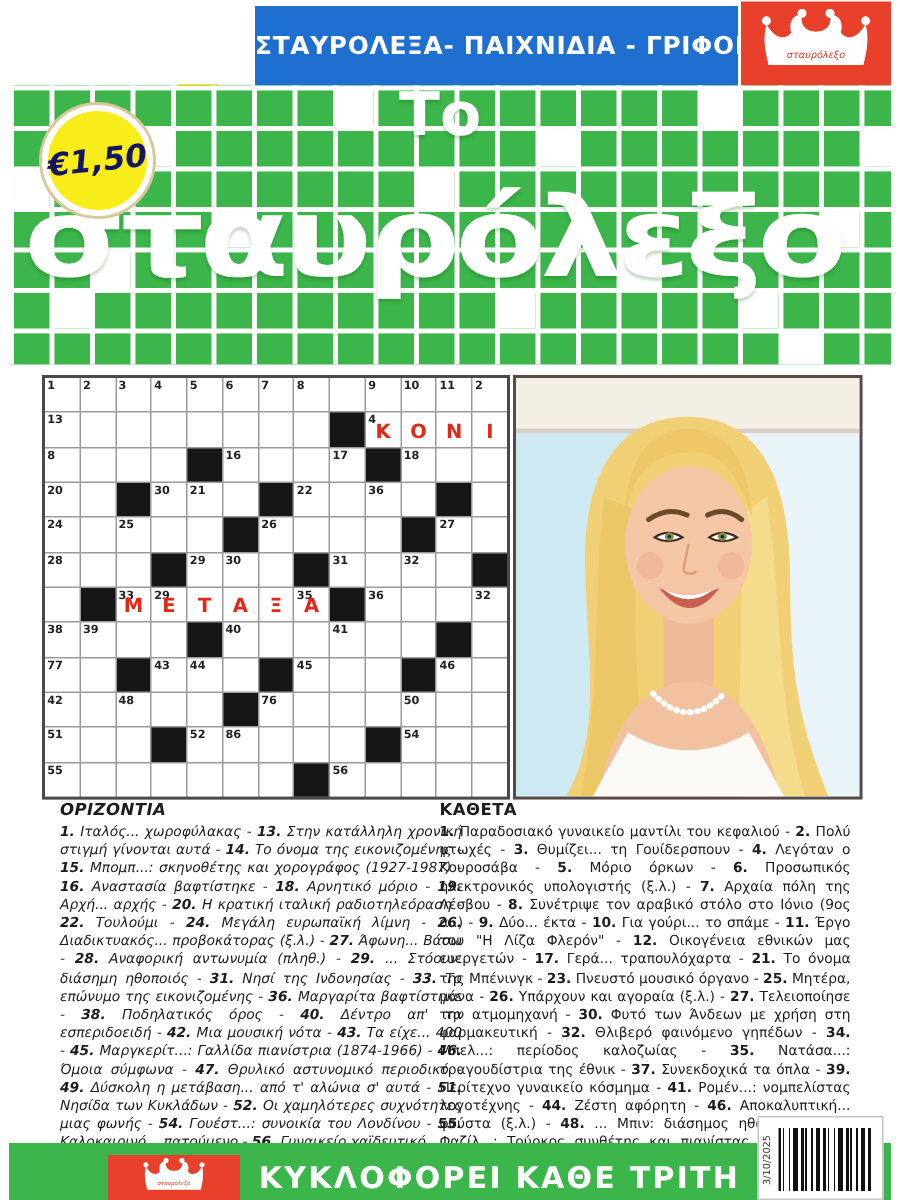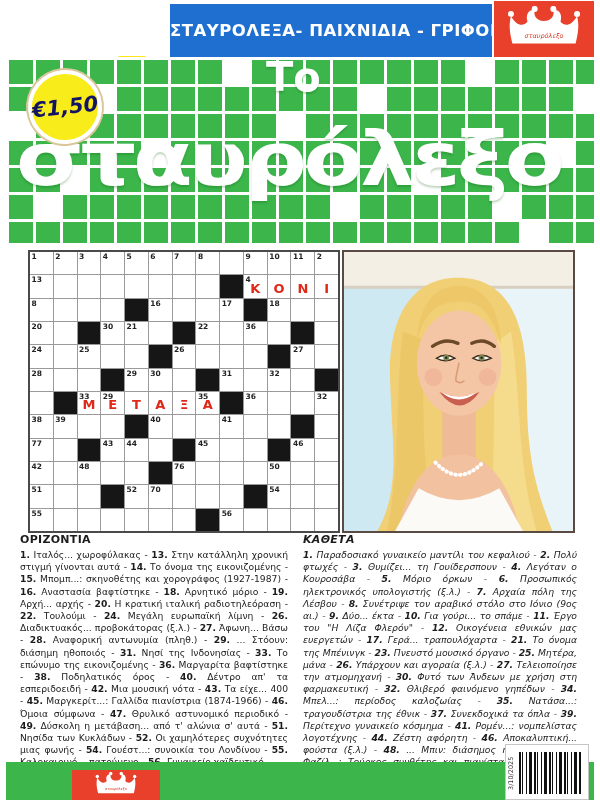--- a/index.html
+++ b/index.html
@@ -43,22 +43,22 @@
   .cw-letter{position:absolute;inset:0;display:flex;align-items:flex-end;justify-content:center;
     font-weight:bold;color:#e02818;font-size:13px;padding-bottom:2px;box-sizing:border-box;}
 
   
   .photo{position:absolute;left:342px;top:250px;width:233px;height:283px;border:2px solid #5a4a44;
     box-sizing:border-box;overflow:hidden;background:#cdeaf4;}
   .photo svg{width:100%;height:100%;display:block;}
 
   
   .clues{position:absolute;top:533px;color:#1c1c1c;}
-  .clues.left{left:20px;width:268px;}
-  .clues.right{left:303px;width:274px;font-style:italic;}
+  .clues.left{left:40px;width:268px;font-style:italic;}
+  .clues.right{left:293px;width:274px;}
   .clues h3{margin:0 0 3px 0;font-size:11px;font-weight:bold;letter-spacing:.3px;}
   .clues p{margin:0;font-size:9.2px;line-height:12.2px;text-align:justify;}
   .clues b{font-weight:bold;}
 
   
   .footer-bar{position:absolute;left:6px;top:762px;width:588px;height:38px;background:#3cb54b;}
   .footer-logo{position:absolute;left:72px;top:770px;width:88px;height:30px;background:#e8402a;
     display:flex;align-items:center;justify-content:center;z-index:2;}
   .footer-logo svg{width:60px;height:26px;}
   .footer-text{position:absolute;left:168px;top:770px;width:330px;height:30px;z-index:2;
@@ -367,21 +367,21 @@
       <div class="cw-cell">
         <span class="cw-num">51</span>
       </div>
       <div class="cw-cell"></div>
       <div class="cw-cell"></div>
       <div class="cw-cell black"></div>
       <div class="cw-cell">
         <span class="cw-num">52</span>
       </div>
       <div class="cw-cell">
-        <span class="cw-num">70</span>
+        <span class="cw-num">86</span>
       </div>
       <div class="cw-cell"></div>
       <div class="cw-cell"></div>
       <div class="cw-cell"></div>
       <div class="cw-cell black"></div>
       <div class="cw-cell">
         <span class="cw-num">54</span>
       </div>
       <div class="cw-cell"></div>
       <div class="cw-cell"></div>
@@ -459,18 +459,19 @@
   <div class="footer-logo">
     <svg viewBox="0 0 100 64">
       <path d="M6,52 C2,36 1,26 4,14 C12,28 21,29 27,22 C24,12 29,4 37,6 C35,15 41,21 50,21 C59,21 65,15 63,6 C71,4 76,12 73,22 C79,29 88,28 96,14 C99,26 98,36 94,52 Z" fill="#fff"></path>
       <circle cx="4" cy="11" r="4.2" fill="#fff"></circle>
       <circle cx="37" cy="4" r="4.2" fill="#fff"></circle>
       <circle cx="63" cy="4" r="4.2" fill="#fff"></circle>
       <circle cx="96" cy="11" r="4.2" fill="#fff"></circle>
       <text x="50" y="45" font-size="9" fill="#d53a22" text-anchor="middle" font-style="italic">σταυρόλεξο</text>
     </svg>
   </div>
+  <div class="footer-text">ΚΥΚΛΟΦΟΡΕΙ ΚΑΘΕ ΤΡΙΤΗ</div>
   <div class="barcode-box">
     <div class="barcode-date">3/10/2025</div>
     <div class="barcode-bars"></div>
   </div>
 
 </div>
 
 </body></html>

